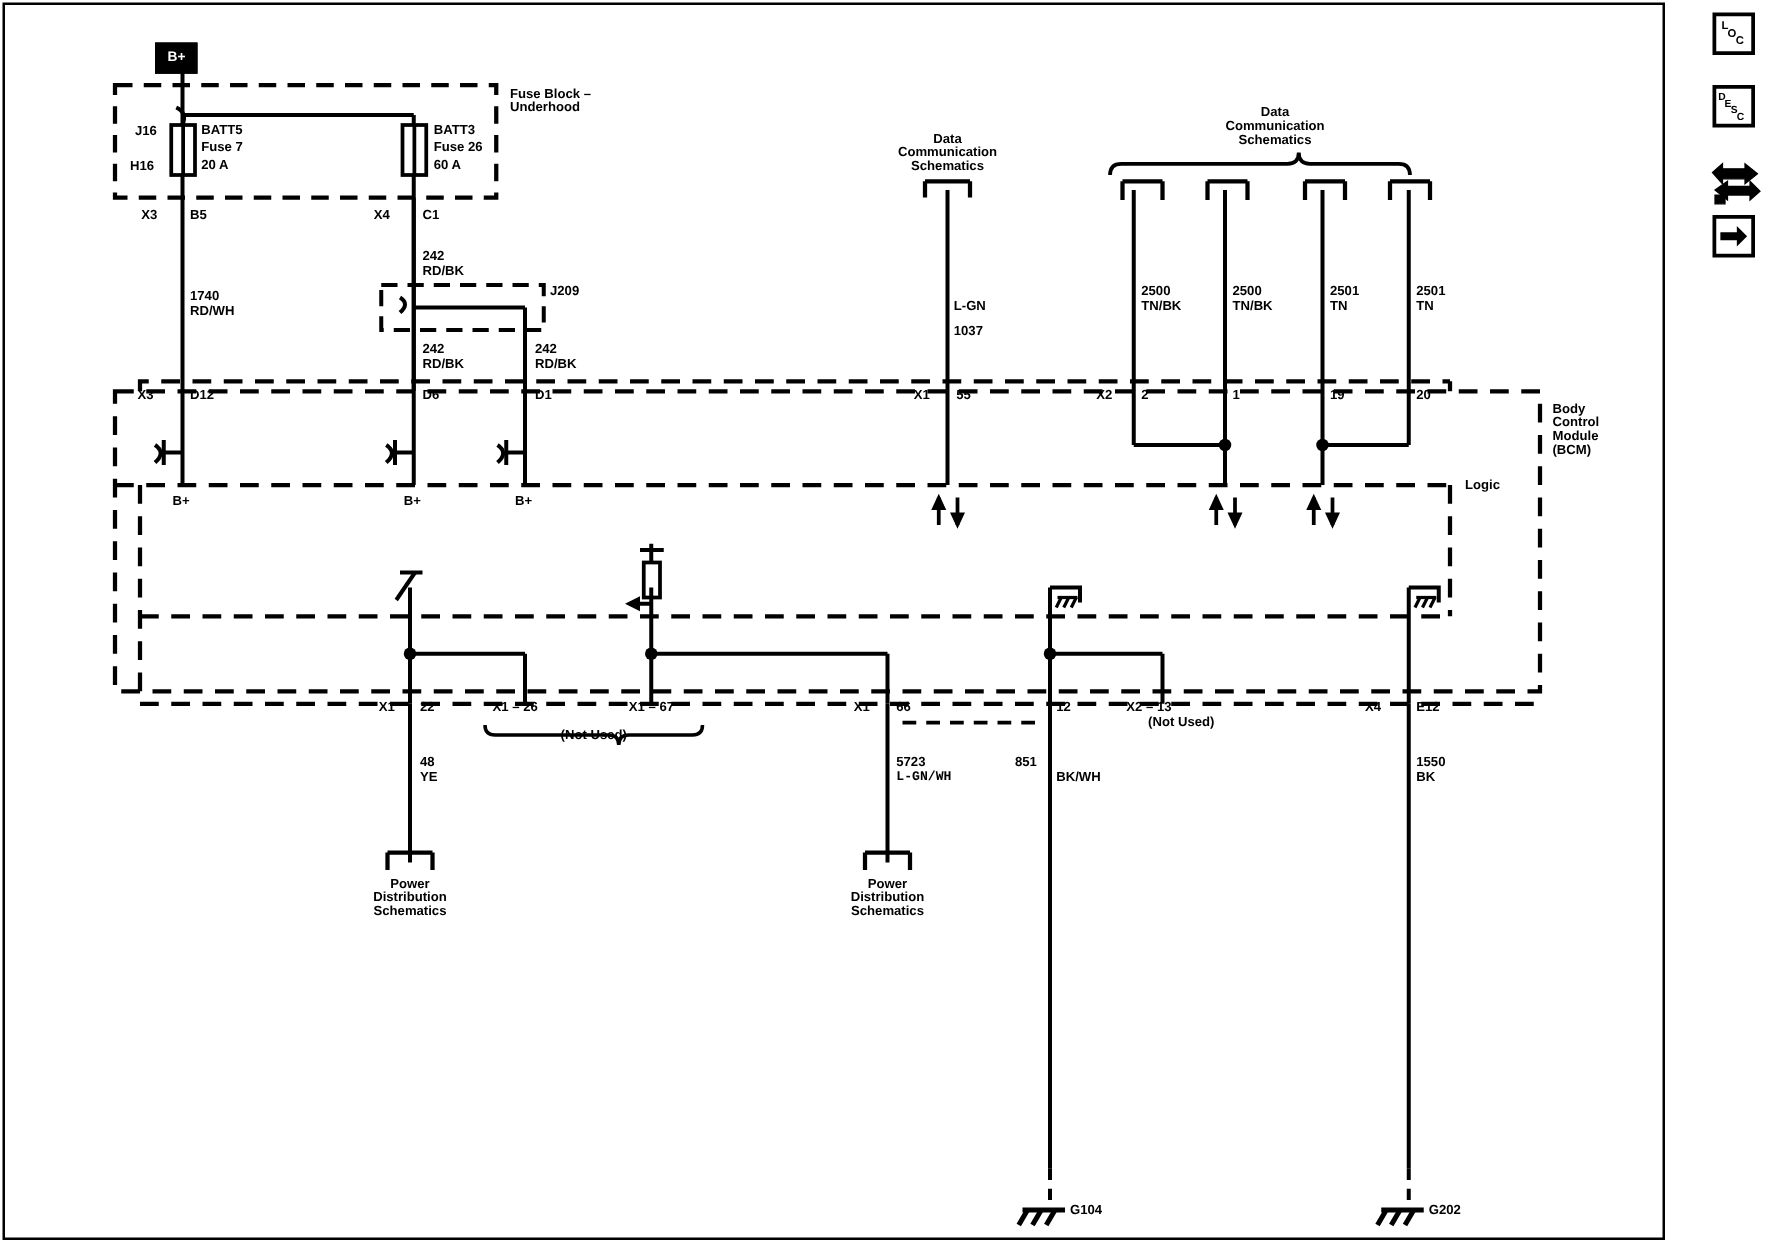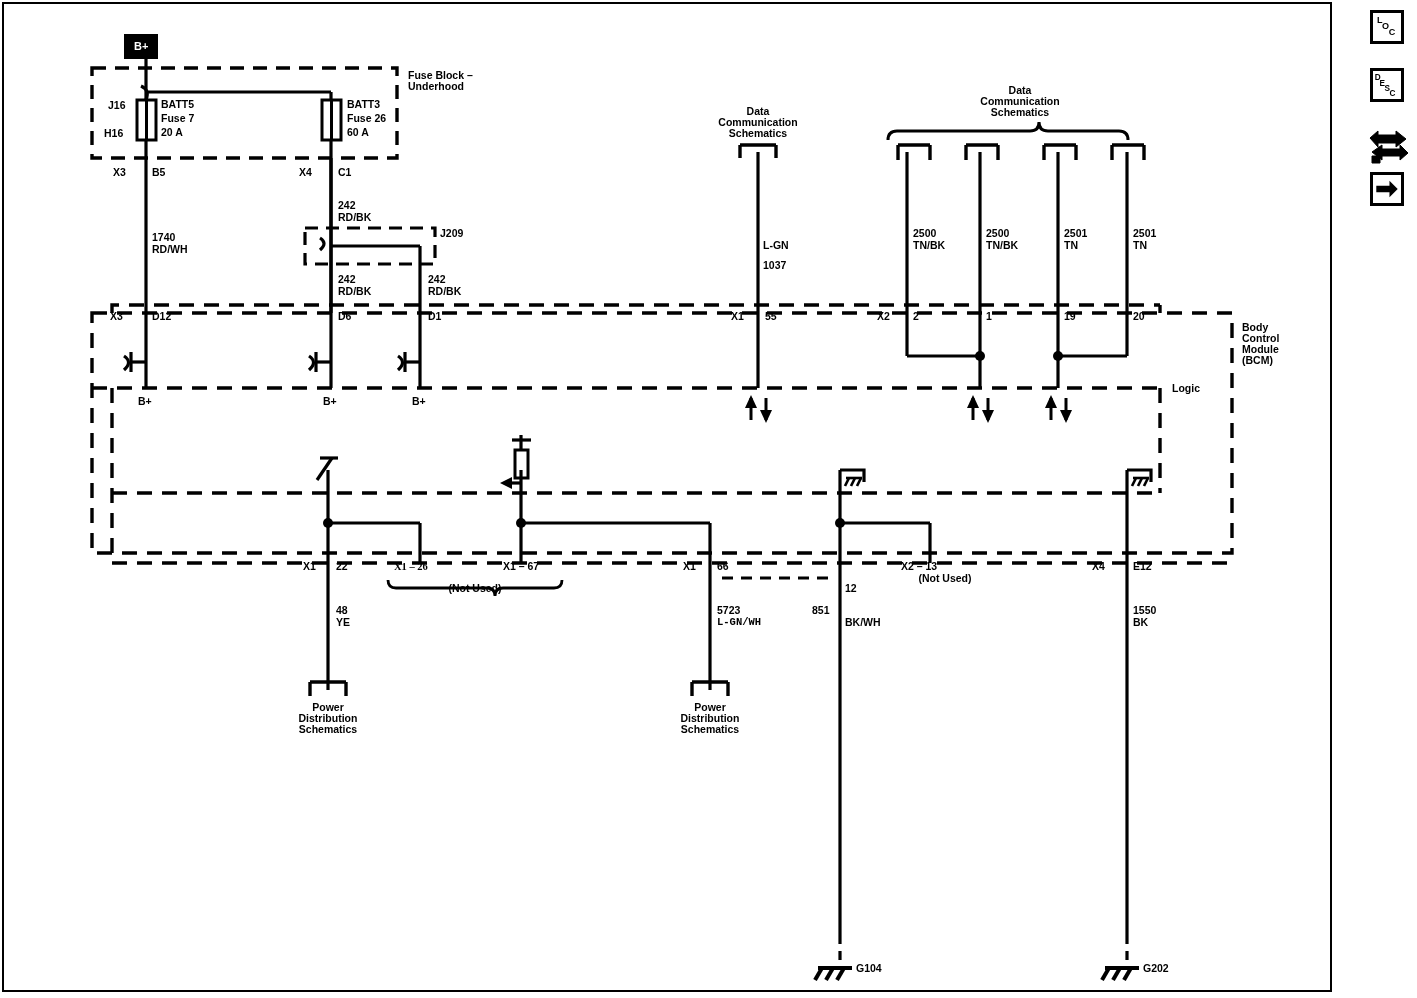--- a/index.html
+++ b/index.html
@@ -253,27 +253,27 @@
   <div class="lbl" style="left:412px;top:396px;">B+</div>
 
   <div class="lbl" style="left:1242px;top:322px;">Body
 Control
 Module
 (BCM)</div>
   <div class="lbl" style="left:1172px;top:383px;">Logic</div>
 
   <div class="lbl" style="left:303px;top:561px;">X1</div>
   <div class="lbl" style="left:336px;top:561px;">22</div>
-  <div class="lbl" style="left:394px;top:561px;font-family:Liberation Serif, serif;">X1 – 26</div>
+  <div class="lbl" style="left:394px;top:561px;">X1 – 26</div>
   <div class="lbl" style="left:503px;top:561px;">X1 – 67</div>
   <div class="lbl c" style="left:425px;top:583px;width:100px;">(Not Used)</div>
 
   <div class="lbl" style="left:683px;top:561px;">X1</div>
   <div class="lbl" style="left:717px;top:561px;">66</div>
-  <div class="lbl" style="left:845px;top:561px;margin-top:22px;">12</div>
+  <div class="lbl" style="left:845px;top:561px;">12</div>
   <div class="lbl" style="left:901px;top:561px;">X2 – 13</div>
   <div class="lbl c" style="left:895px;top:573px;width:100px;">(Not Used)</div>
 
   <div class="lbl" style="left:1092px;top:561px;">X4</div>
   <div class="lbl" style="left:1133px;top:561px;">E12</div>
 
   <div class="lbl" style="left:336px;top:605px;">48</div>
   <div class="lbl" style="left:336px;top:617px;">YE</div>
   <div class="lbl" style="left:717px;top:605px;">5723</div>
   <div class="lbl" style="left:717px;top:617px;font-family:Liberation Mono, monospace;">L-GN/WH</div>

